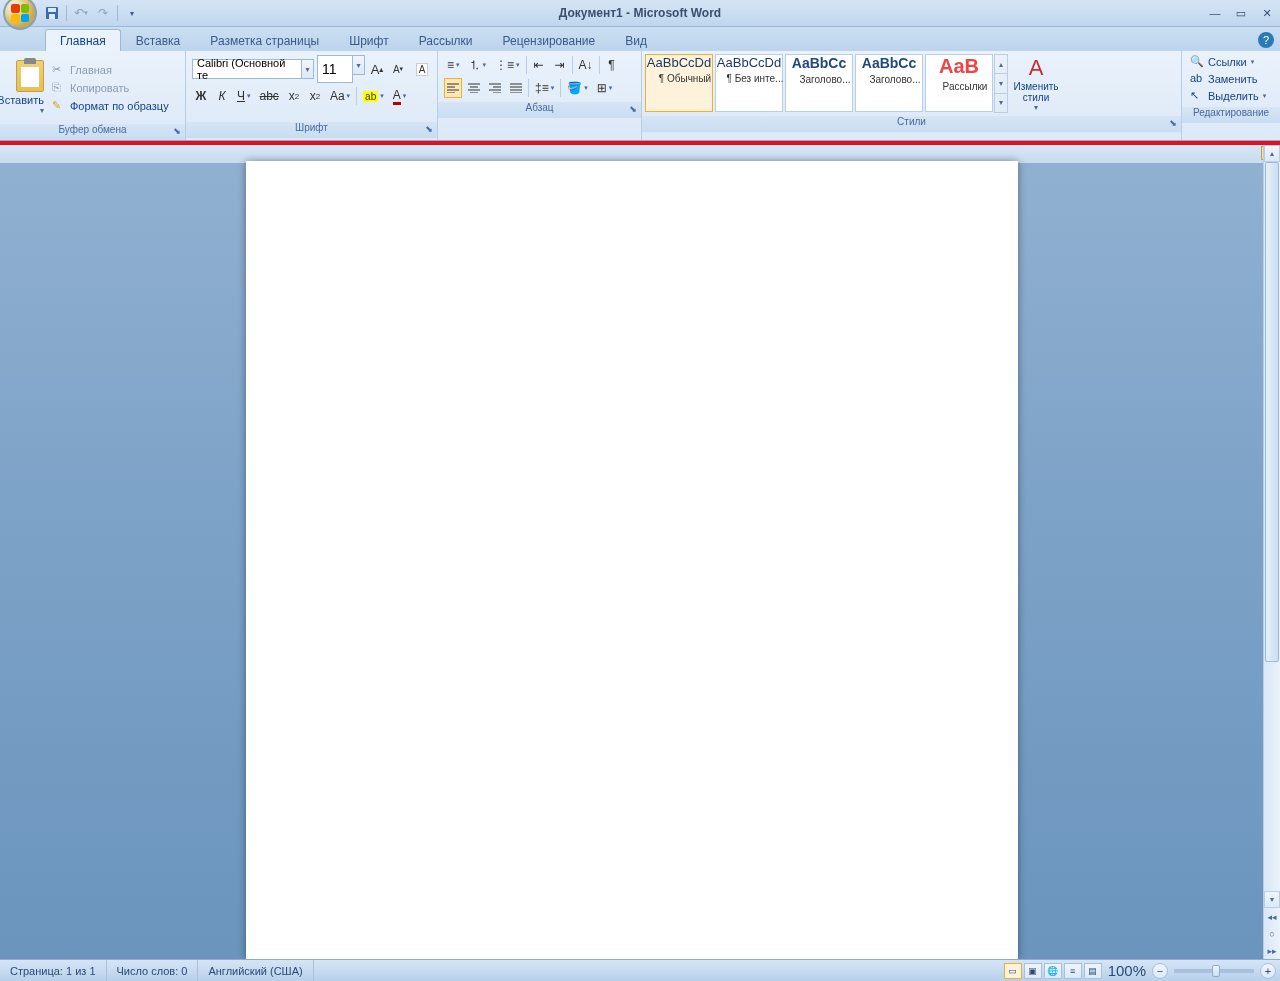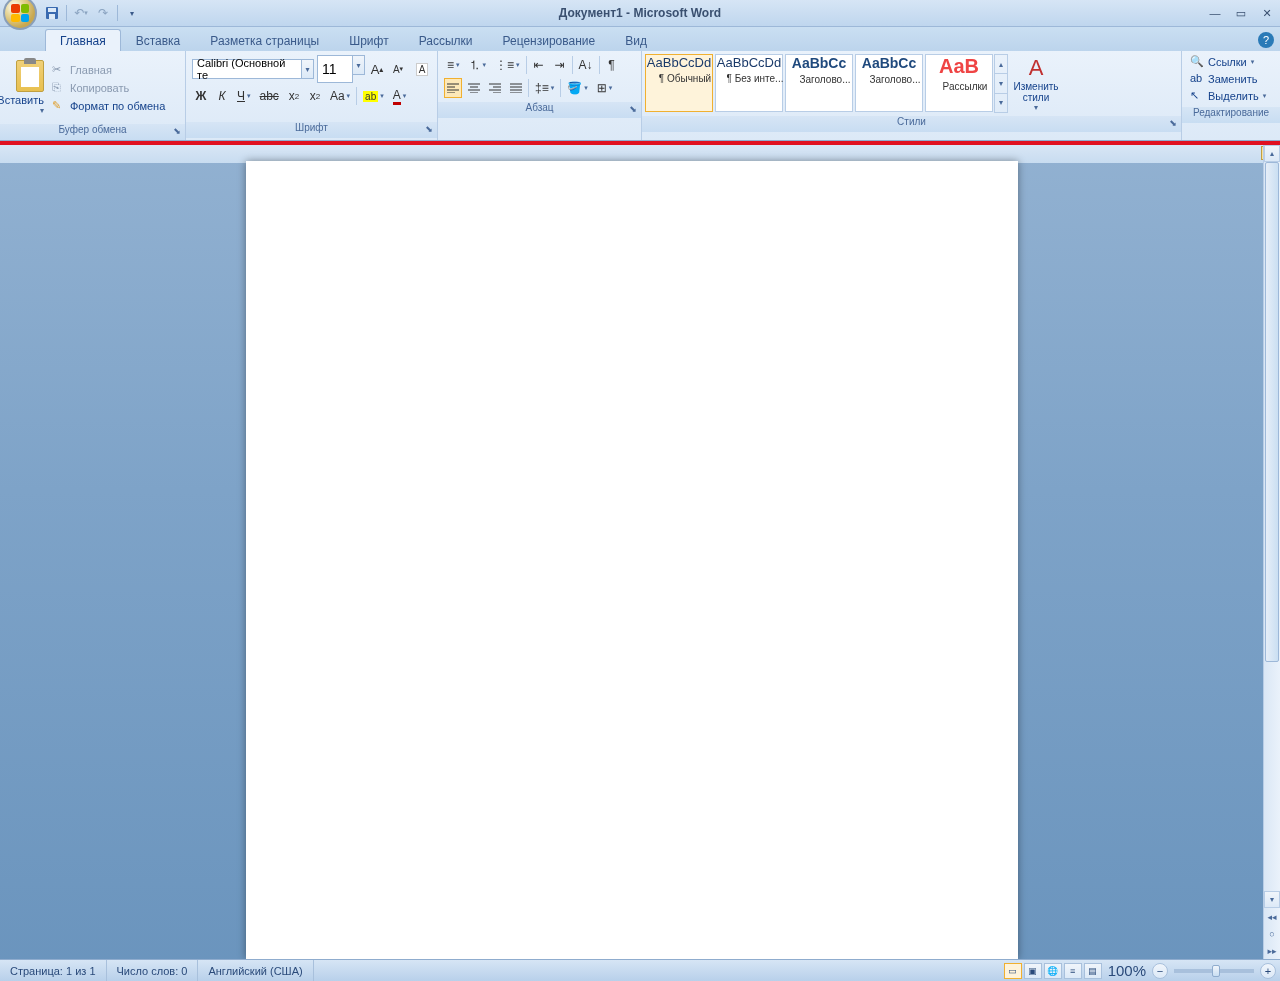--- a/index.html
+++ b/index.html
@@ -167,21 +167,21 @@
         <div class="clip-item">
           <span class="clip-icon">✂</span>
           <span>Главная</span>
         </div>
         <div class="clip-item">
           <span class="clip-icon">⎘</span>
           <span>Копировать</span>
         </div>
         <div class="clip-item enabled">
           <span class="clip-icon" style="color:#e0a030;">✎</span>
-          <span>Формат по обмена</span>
+          <span>Формат по образцу</span>
         </div>
       </div>
     </div>
     <div class="group-label">
       <span>Буфер обмена</span>
       <span class="group-launcher">⬊</span>
     </div>
   </div>
 
   <div class="group" style="width:252px;gap:12px;">

